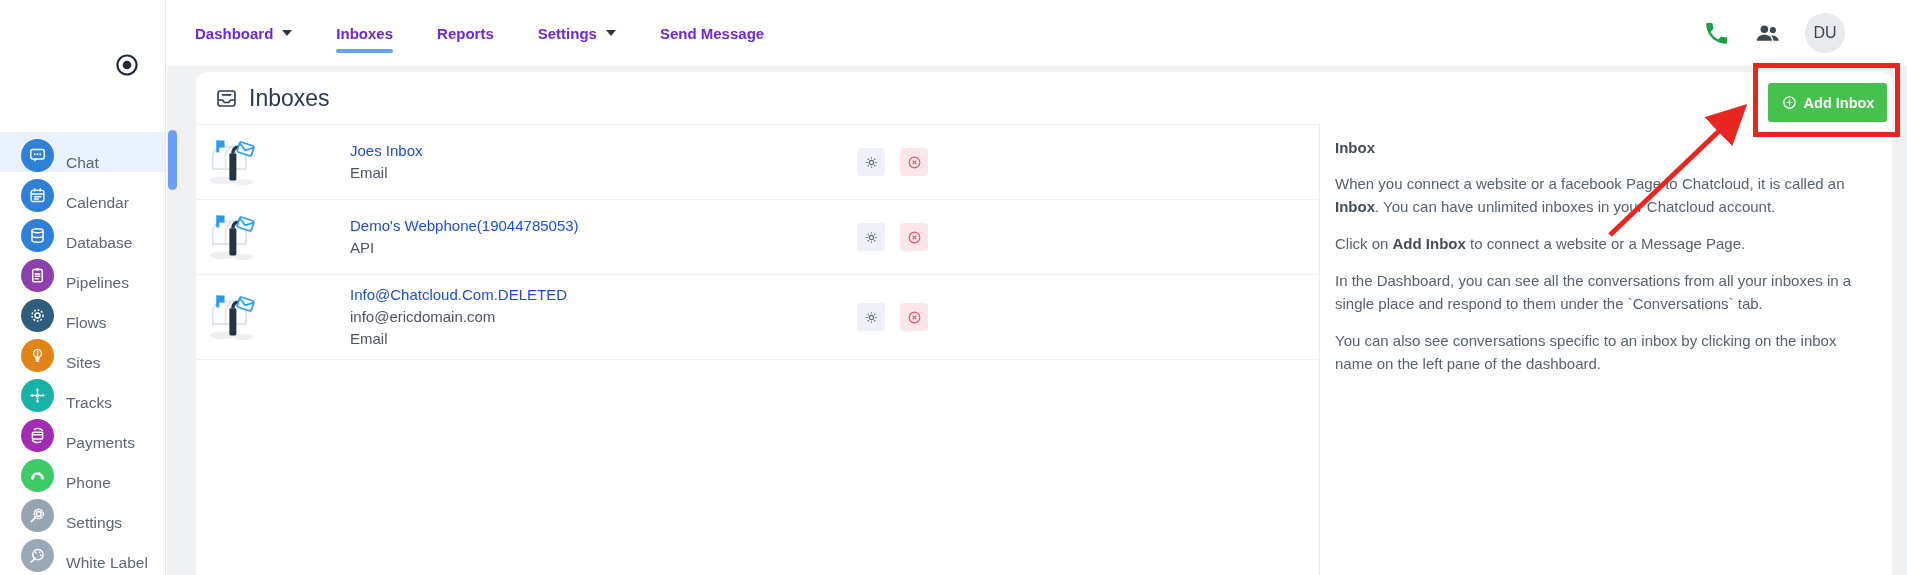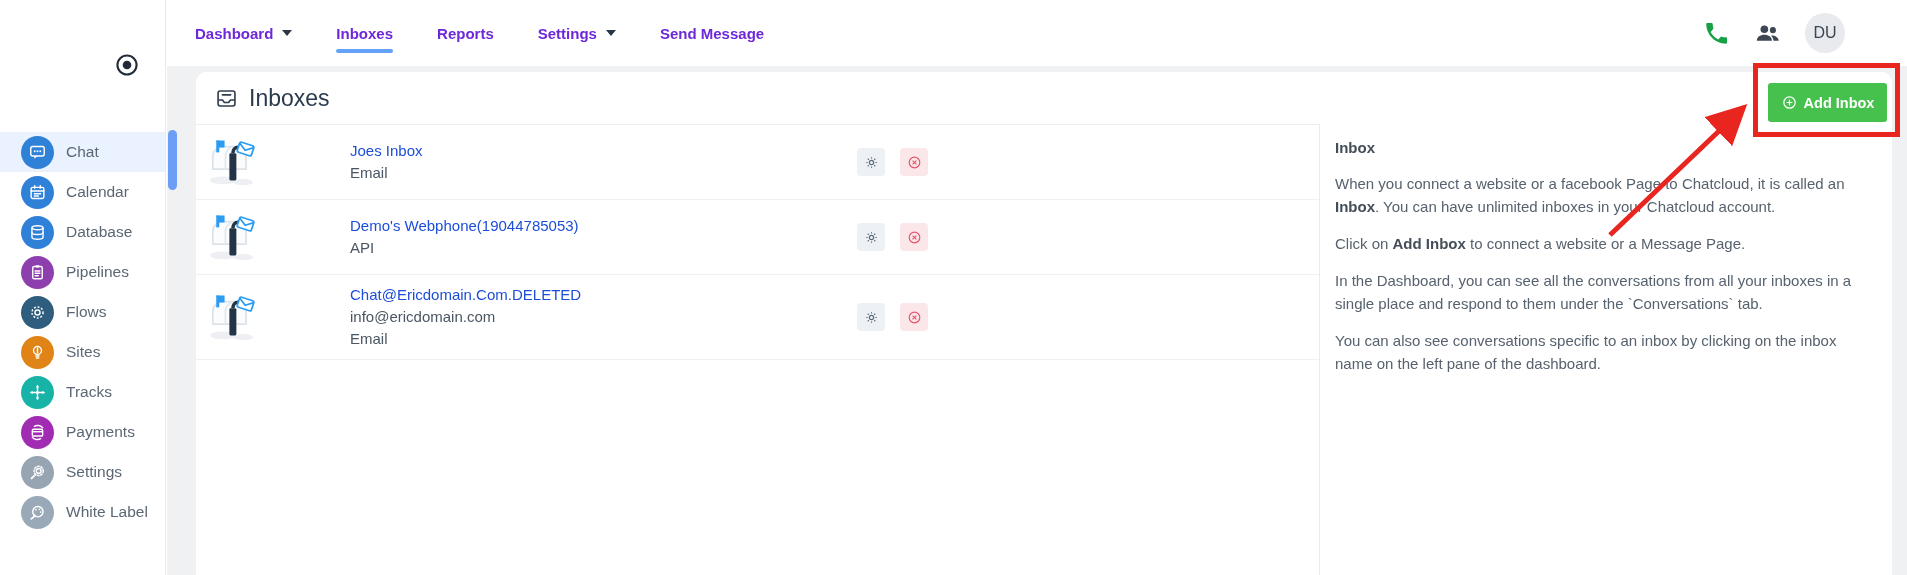--- a/index.html
+++ b/index.html
@@ -6,21 +6,21 @@
   html,body { width:1907px; height:575px; overflow:hidden; background:#fff;
     font-family:"Liberation Sans", sans-serif; }
   body { position:relative; }
 
   
   .sidebar { position:absolute; left:0; top:0; width:166px; height:575px;
     background:#fff; border-right:1px solid #e8e9eb; z-index:3; }
   .collapse-toggle { position:absolute; left:113px; top:51px; width:28px; height:28px;
     cursor:pointer; }
   .menu { position:absolute; top:132px; left:0; right:0; }
-  .menu-item { display:flex; align-items:center; height:40px; padding-left:21px;
+  .menu-item { display:flex; align-items:flex-end; height:40px; padding-left:21px;
     cursor:pointer; }
   .menu-item.active { background:#e9f2fe; }
   .sicon { width:33px; height:33px; border-radius:50%; flex:0 0 33px;
     display:flex; align-items:center; justify-content:center; }
   .sicon svg { width:19px; height:19px; }
   .menu-label { margin-left:12px; font-size:15.5px; color:#5b6774; white-space:nowrap; }
 
   
   .topbar { position:absolute; left:167px; top:0; right:0; height:66px; background:#fff;
     display:flex; align-items:center; padding-left:28px; z-index:2; }
@@ -178,20 +178,30 @@
         <svg viewBox="0 0 24 24" fill="none" stroke="#fff" stroke-width="1.8">
             <rect x="5.5" y="8" width="13" height="8.5" rx="1.5"></rect>
             <path d="M5.5 11h13"></path>
             <path d="M19 6.5a8.5 8.5 0 0 0-11.5-2"></path>
             <path d="M5 17.5a8.5 8.5 0 0 0 11.5 2"></path>
           </svg>
       </span>
       <span class="menu-label">Payments</span>
     </div>
 
+    <div class="menu-item">
+      <span class="sicon" style="background: rgb(62, 203, 102);">
+        <svg viewBox="0 0 24 24" fill="none" stroke="#fff">
+            <path d="M5.5 14.5c1.5-3.5 4.5-5 6.5-5s5 1.5 6.5 5" stroke-width="3.2" stroke-linecap="round"></path>
+            <circle cx="5.8" cy="15.2" r="2" fill="#fff" stroke="none"></circle>
+            <circle cx="18.2" cy="15.2" r="2" fill="#fff" stroke="none"></circle>
+          </svg>
+      </span>
+      <span class="menu-label">Phone</span>
+    </div>
 
     <div class="menu-item">
       <span class="sicon" style="background: rgb(151, 165, 179);">
         <svg viewBox="0 0 24 24" fill="none" stroke="#fff" stroke-width="1.8" stroke-linecap="round">
             <circle cx="13.5" cy="10" r="3"></circle>
             <circle cx="13.5" cy="10" r="5.8" stroke-dasharray="2.2 2"></circle>
             <path d="M4.5 19.5l4.2-4.2" stroke-width="2.4"></path>
           </svg>
       </span>
       <span class="menu-label">Settings</span>
@@ -353,21 +363,21 @@
                 <path d="M33 22c0-4 2.5-7 6-7" stroke="#243447" stroke-width="4" fill="none"></path>
                 <path d="M14 7.5h9.5v8H17z" fill="#2b9cf2"></path>
                 <rect x="14" y="7.5" width="3.4" height="13.5" fill="#2b9cf2"></rect>
                 <g transform="rotate(18 47 17)">
                   <rect x="39" y="11" width="17" height="12" rx="2" fill="#fff" stroke="#2b9cf2" stroke-width="2"></rect>
                   <path d="M39 12.5l8.5 6 8.5-6" fill="none" stroke="#2b9cf2" stroke-width="2"></path>
                 </g>
               </svg>
           </span>
           <div class="row-text">
-            <div class="row-name">Chat@Ericdomain.Com.DELETED</div>
+            <div class="row-name">Info@Chatcloud.Com.DELETED</div>
             <div>info@ericdomain.com</div>
             <div>Email</div>
           </div>
           <div class="row-actions">
             <span class="icon-btn gear-btn">
               <svg viewBox="0 0 24 24" fill="none" stroke="#5b6b7e" stroke-width="1.6">
                   <circle cx="12" cy="12" r="3"></circle>
                   <path d="M12 4.5v2M12 17.5v2M4.5 12h2M17.5 12h2M6.7 6.7l1.4 1.4M15.9 15.9l1.4 1.4M17.3 6.7l-1.4 1.4M8.1 15.9l-1.4 1.4"></path>
                 </svg>
             </span>

